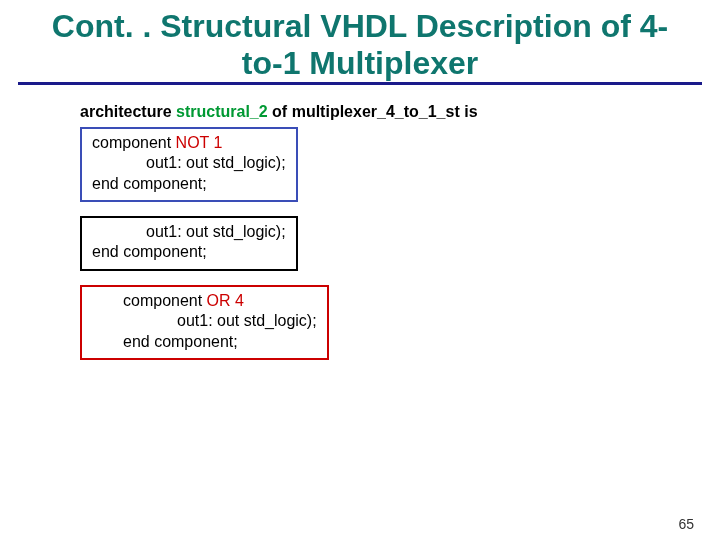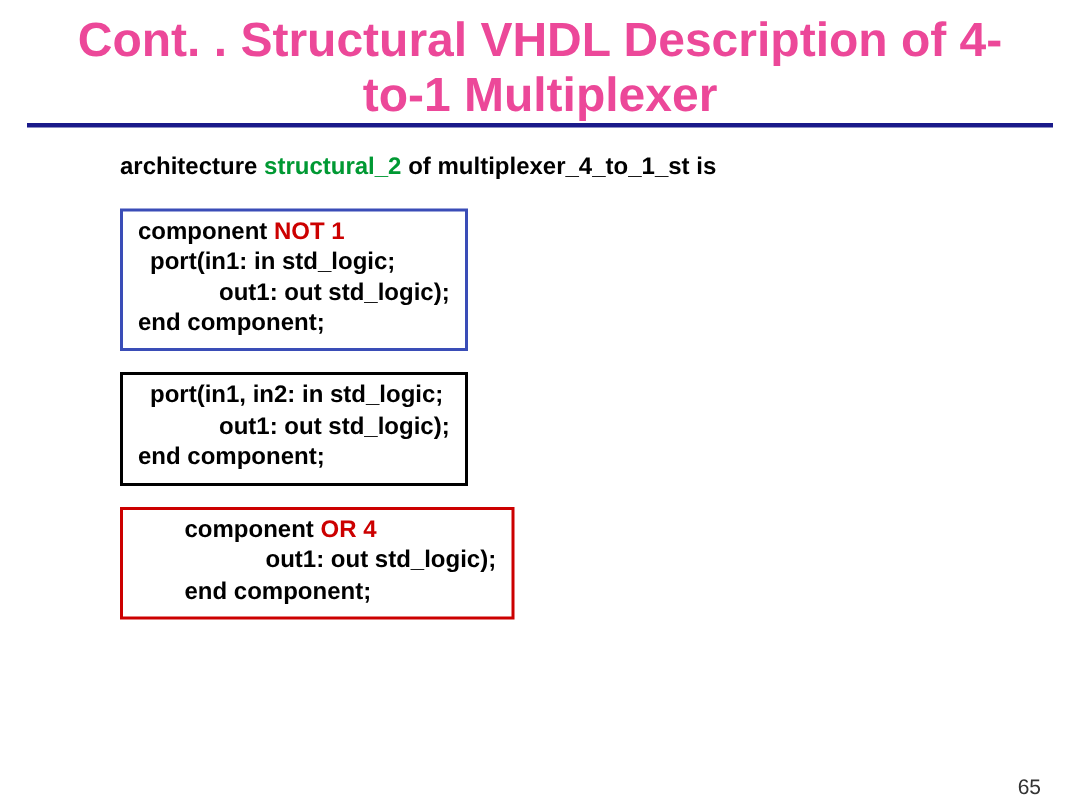--- a/index.html
+++ b/index.html
@@ -8,42 +8,42 @@
     height: 540px;
     background: #ffffff;
     font-family: Verdana, Arial, sans-serif;
     position: relative;
     overflow: hidden;
   }
   .title {
     font-family: "Comic Sans MS", cursive, sans-serif;
     font-size: 32px;
     font-weight: bold;
-    color: #ec4899;
+    color: #0f766e;
     text-align: center;
     padding: 8px 20px 0 20px;
     line-height: 1.15;
     border-bottom: 3px solid #1a1a8a;
     margin: 0 18px 18px 18px;
   }
   .content {
     padding: 0 80px;
   }
   .arch-line {
     font-size: 16px;
     font-weight: bold;
-    margin-bottom: 18px;
+    margin-bottom: 6px;
   }
   .arch-line .green { color: #009933; }
   .code-box {
     border: 2px solid;
     padding: 4px 10px 6px 10px;
     margin-bottom: 14px;
     font-size: 16px;
-    font-weight: bold;
+    font-weight: normal;
     line-height: 1.28;
     width: fit-content;
   }
   .box-blue { border-color: #3a4db7; }
   .box-black { border-color: #000000; }
   .box-red { border-color: #cc0000; padding-left: 41px; }
   .indent1 { padding-left: 8px; }
   .indent2 { padding-left: 54px; }
   .red { color: #cc0000; }
   .page-num {
@@ -66,27 +66,25 @@
     <span class="green">structural_2</span>
     <span>of</span>
     <span>multiplexer_4_to_1_st</span>
     <span>is</span>
   </div>
 
   <div class="code-box box-blue">
     <div>
       <span>component </span><span class="red">NOT 1</span>
     </div>
-    <div class="indent1">port(in1: in std_logic;</div>
     <div class="indent2">out1: out std_logic);</div>
     <div>end component;</div>
   </div>
 
   <div class="code-box box-black">
-    <div class="indent1">port(in1, in2: in std_logic;</div>
     <div class="indent2">out1: out std_logic);</div>
     <div>end component;</div>
   </div>
 
   <div class="code-box box-red">
     <div>
       <span>component </span><span class="red">OR 4</span>
     </div>
     <div class="indent2">out1: out std_logic);</div>
     <div>end component;</div>

